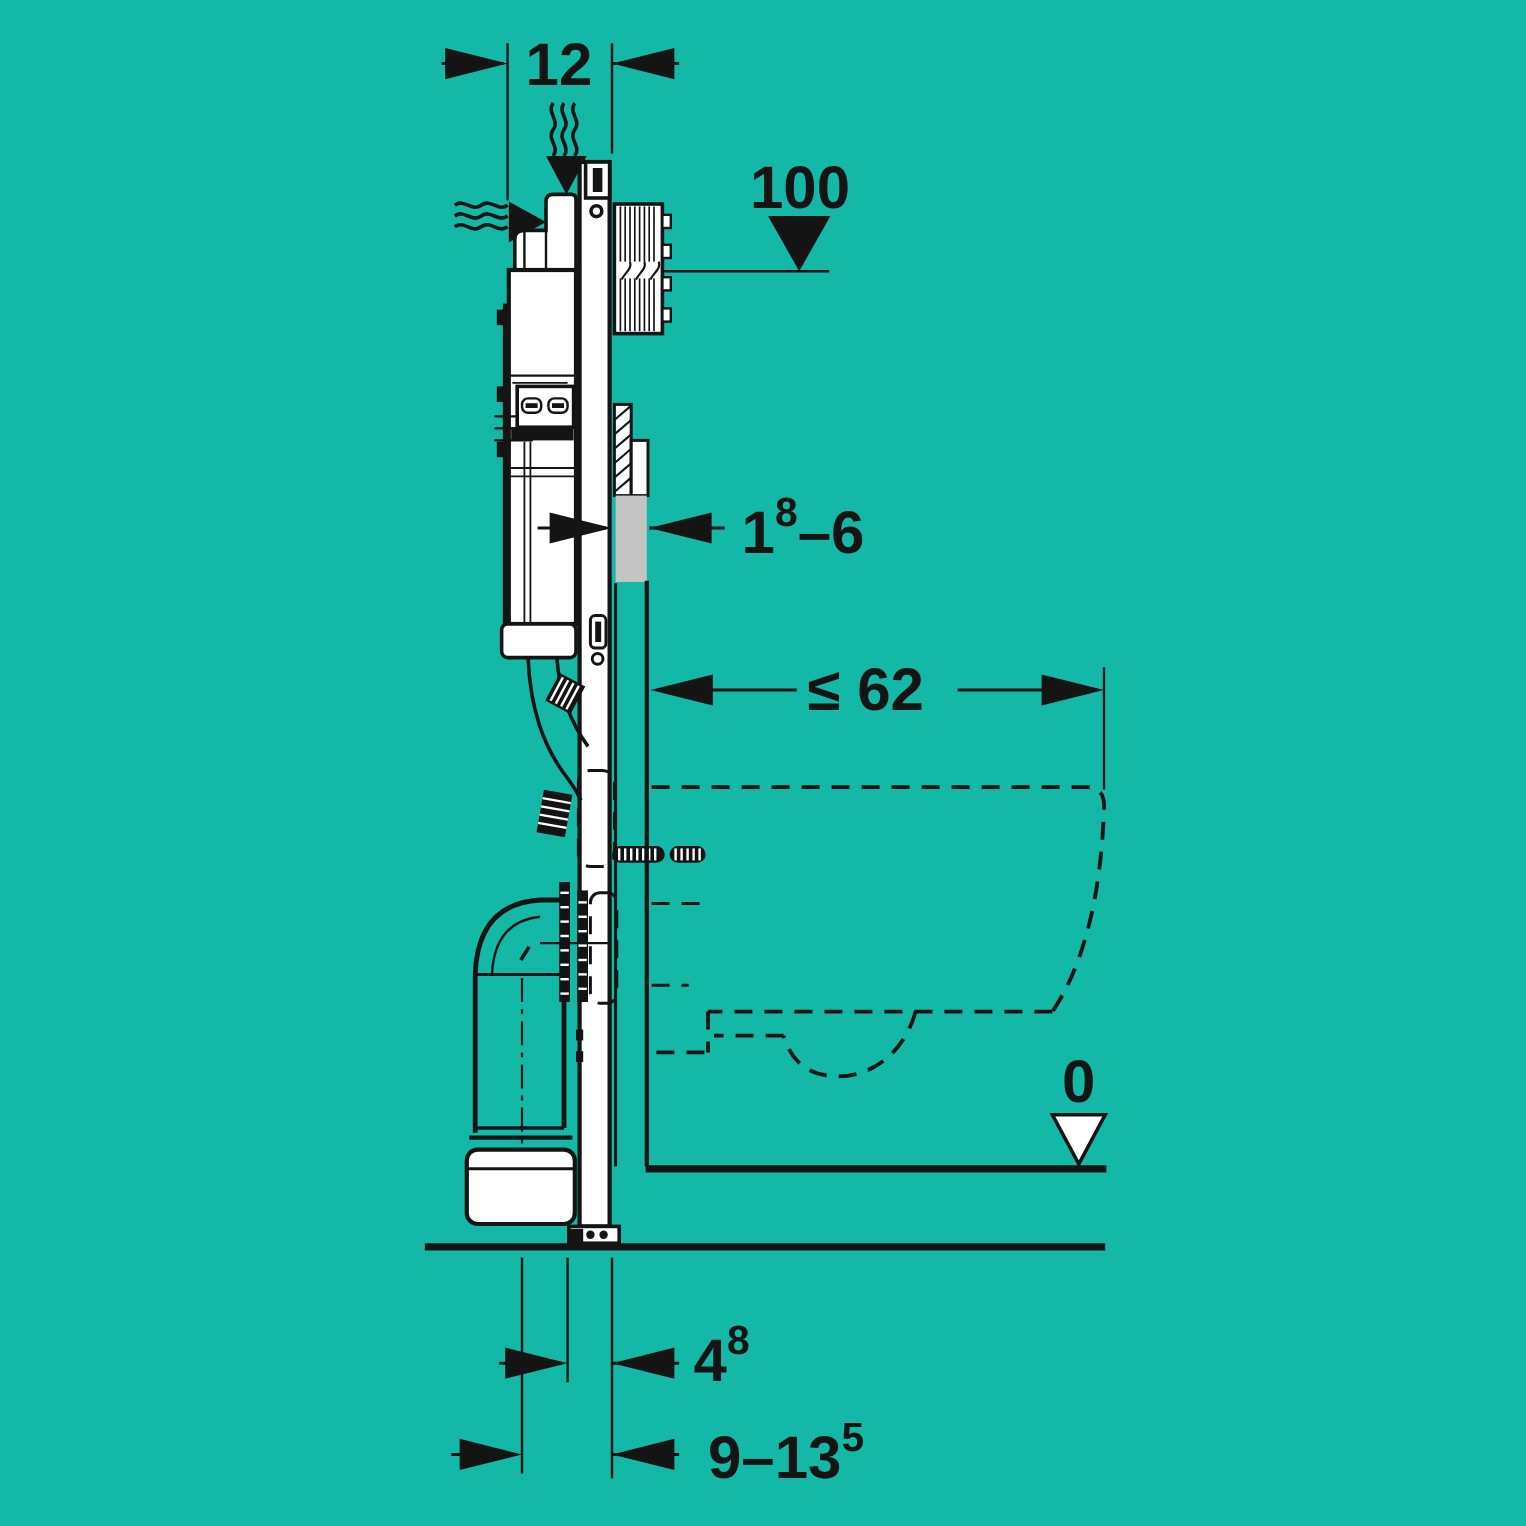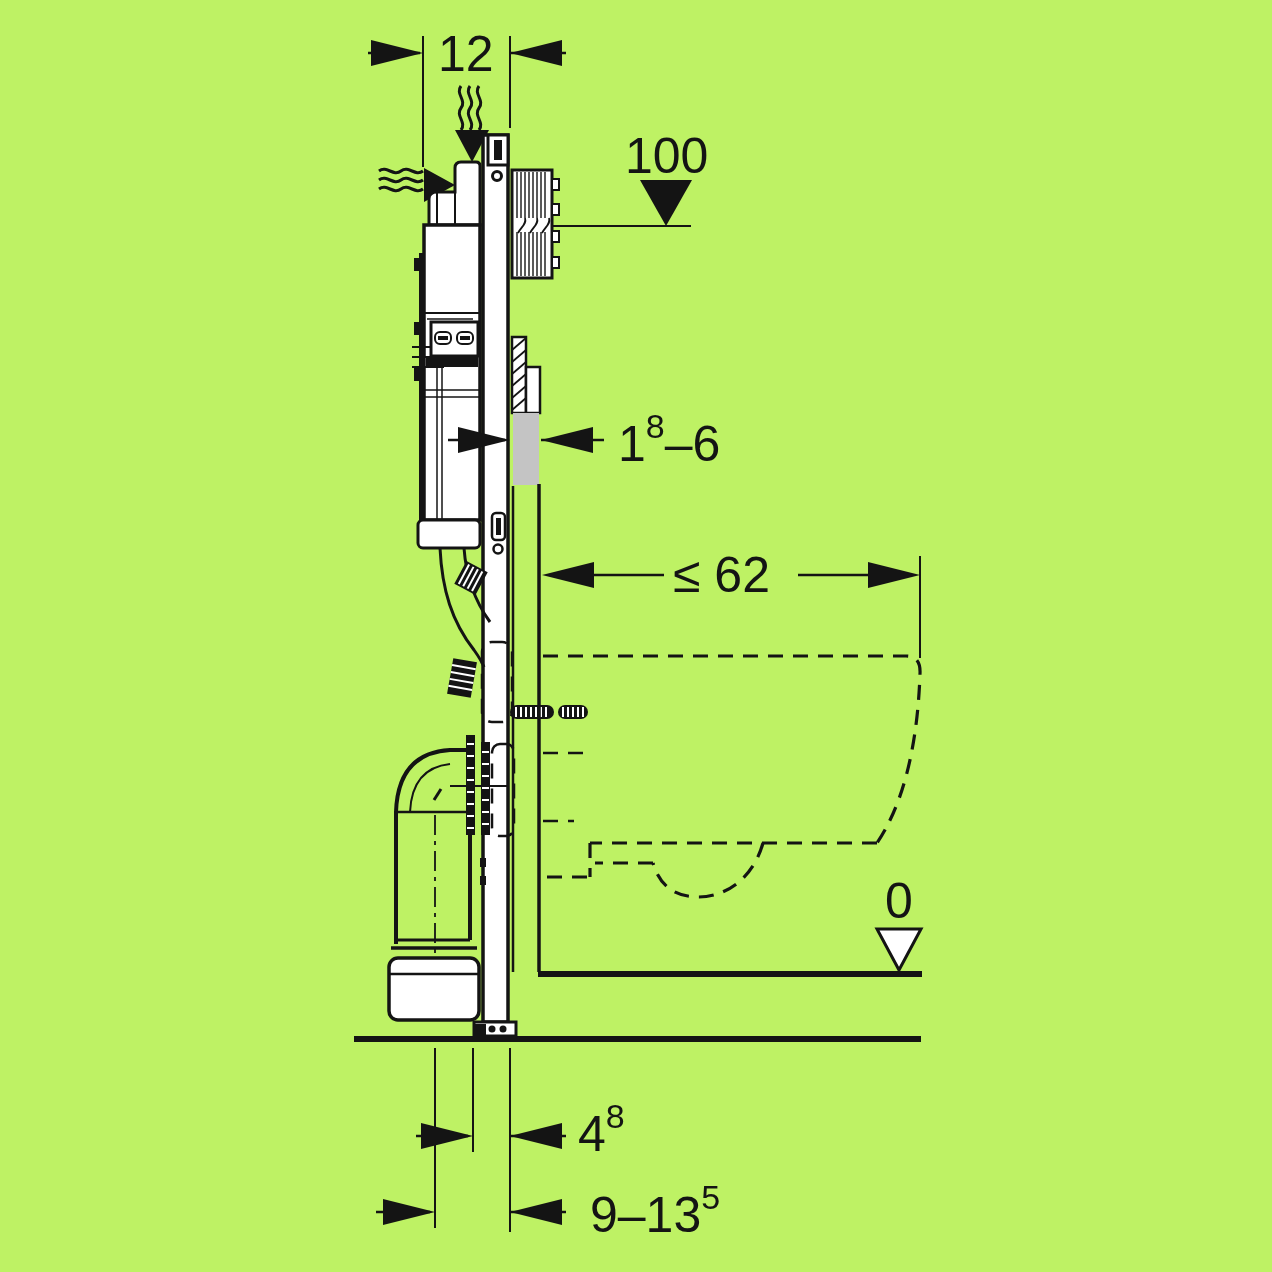--- a/index.html
+++ b/index.html
@@ -1,17 +1,17 @@
 <!DOCTYPE html>
 <html><head>
 <meta charset="utf-8">
 <style>
   html,body{margin:0;padding:0;background:#ffffff;}
   body{font-family:"Liberation Sans", sans-serif;}
-  .stage{width:1272px;height:1272px;position:relative;background:#bef264;overflow:hidden;}
+  .stage{width:1272px;height:1272px;position:relative;background:#14b8a6;overflow:hidden;font-weight:bold;}
   svg{display:block;}
   svg text{font-family:"Liberation Sans", sans-serif;fill:#141414;}
   .dim-txt{font-size:50px;}
   .dim-sup{font-size:34px;}
   .ln{stroke:#141414;fill:none;}
   .fillb{fill:#141414;stroke:none;}
   .wht{fill:#ffffff;stroke:#141414;}
   .dash{stroke:#141414;fill:none;stroke-dasharray:15 10;}
 </style>
 </head>

